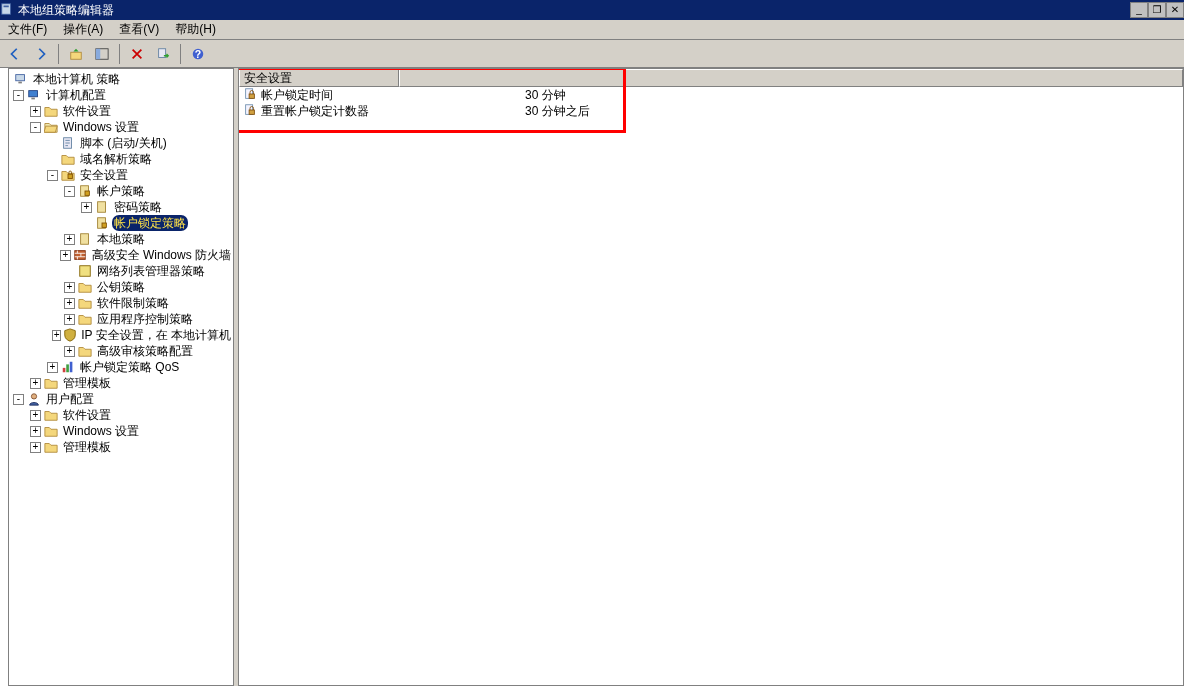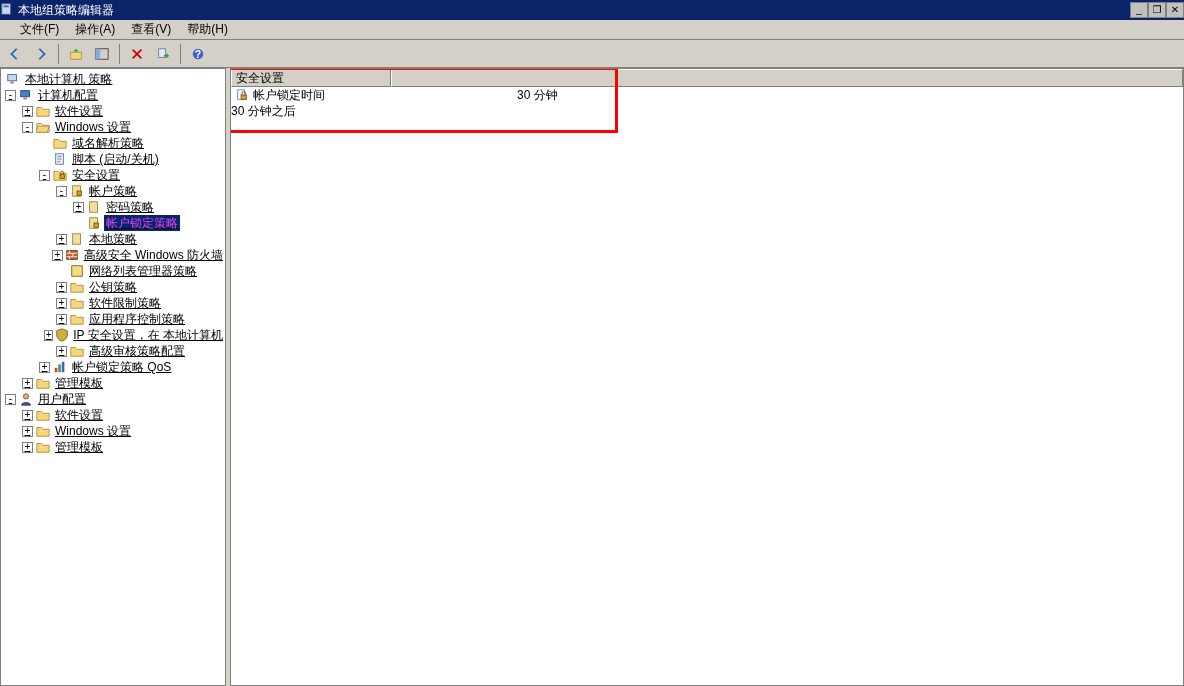--- a/index.html
+++ b/index.html
@@ -6,49 +6,49 @@
 body { background:#fff; width:1184px; height:686px; overflow:hidden; }
 
 
 .titlebar { height:20px; background:linear-gradient(#0a246a,#0a246a); color:#fff; display:flex; align-items:center; padding:0 0; }
 .titlebar .icon { margin-right:4px; }
 .titlebar .title { flex:1; font-weight:normal; font-size:12px; }
 .titlebar .win-btns { display:flex; gap:0; }
 .titlebar .win-btn { width:18px; height:16px; border:1px solid #808080; background:#c0c0c0; display:flex; align-items:center; justify-content:center; font-family:Arial; font-size:10px; line-height:1; color:#000; }
 
 
-.menubar { height:20px; background:#d4d0c8; border-bottom:1px solid #808080; display:flex; align-items:center; padding:0 12px; }
+.menubar { height:20px; background:#d4d0c8; border-bottom:1px solid #808080; display:flex; align-items:center; padding:0 0; }
 .menubar span { padding:2px 8px; cursor:default; }
 
 
 .toolbar { height:28px; background:#d4d0c8; border-bottom:1px solid #808080; display:flex; align-items:center; padding:0 4px; gap:4px; }
 .tool-btn { width:22px; height:22px; display:flex; align-items:center; justify-content:center; }
 .tool-sep { width:1px; height:20px; background:#808080; margin:0 2px; }
 
 
 .main { display:flex; height:618px; }
-.tree-pane { width:226px; background:#fff; border:1px solid #808080; margin:0 0 0 0; overflow:hidden;text-decoration:underline; }
+.tree-pane { width:226px; background:#fff; border:1px solid #808080; margin:0 0 0 8px; overflow:hidden; }
 .splitter { width:4px; background:#d4d0c8; cursor:ew-resize; }
 .list-pane { flex:1; background:#fff; border:1px solid #808080; position:relative; overflow:hidden; }
 
 
 .tree { padding:2px 0; }
 .tree-node { display:flex; align-items:center; height:16px; line-height:16px; white-space:nowrap; }
 .tree-tgl { width:11px; height:11px; border:1px solid #808080; display:flex; align-items:center; justify-content:center; font-size:10px; line-height:1; margin-right:2px; background:#fff; font-family:Arial; }
 .tree-sp  { width:13px; display:inline-block; }
 .tree-ico { width:16px; height:16px; display:inline-flex; align-items:center; justify-content:center; margin-right:2px; }
 .tree-lbl { padding:0 2px; }
-.tree-lbl.sel { background:#0a246a; color:#d946ef; }
+.tree-lbl.sel { background:#0a246a; color:#fde047;border-radius:7px; }
 
 
 .list-hdr { height:18px; display:flex; background:#d4d0c8; }
 .list-hdr-col { border:1px solid; border-color:#fff #808080 #808080 #fff; padding:1px 4px; display:flex; align-items:center; }
 .list-row { height:16px; display:flex; align-items:center; }
 .list-row span { overflow:hidden; text-overflow:ellipsis; white-space:nowrap; }
-.list-row .c0 { width:286px; padding-left:4px; display:flex; align-items:center; gap:4px; }
+.list-row .c0 { width:286px; padding-left:4px; display:flex; align-items:flex-start; gap:4px; }
 .list-row .c1 { width:150px; }
 
 .highlight-box { position:absolute; border:3px solid #ff0000; top:-2px; left:-3px; width:390px; height:66px; pointer-events:none; }
 
 
 .svg-ico { width:14px; height:14px; }
 .folder { fill:#f4d77c; stroke:#b0893a; stroke-width:1; }
 .folder-open { fill:#f0e8b0; stroke:#b0893a; stroke-width:1; }
 .doc-ico { fill:#e8e8f4; stroke:#6080a0; stroke-width:1; }
 .watermark { position:absolute; right:10px; bottom:4px; color:#d0d0d0; font-size:11px; }
@@ -171,35 +171,35 @@
               <path fill="#f4d77c" stroke="#b0893a" d="M2 7 h13 l-2 7 h-13 z"></path>
             </svg>
           </span>
         <span class="tree-lbl">Windows 设置</span>
       </div>
 
       <div class="tree-node">
         <span class="tree-sp" style="width:51px"></span>
         <span class="tree-ico">
             <svg class="svg-ico" viewBox="0 0 16 16">
-              <path class="folder" d="M1 4 h5 l2 2 h7 v8 h-14 z"></path>
-            </svg>
-          </span>
-        <span class="tree-lbl">域名解析策略</span>
-      </div>
-
-      <div class="tree-node">
-        <span class="tree-sp" style="width:51px"></span>
-        <span class="tree-ico">
-            <svg class="svg-ico" viewBox="0 0 16 16">
               <rect x="3" y="2" width="9" height="12" class="doc-ico"></rect>
               <path d="M5 5 h5 M5 8 h5 M5 11 h3" stroke="#6080a0"></path>
             </svg>
           </span>
         <span class="tree-lbl">脚本 (启动/关机)</span>
+      </div>
+
+      <div class="tree-node">
+        <span class="tree-sp" style="width:51px"></span>
+        <span class="tree-ico">
+            <svg class="svg-ico" viewBox="0 0 16 16">
+              <path class="folder" d="M1 4 h5 l2 2 h7 v8 h-14 z"></path>
+            </svg>
+          </span>
+        <span class="tree-lbl">域名解析策略</span>
       </div>
 
       <div class="tree-node">
         <span class="tree-sp" style="width:38px"></span>
           <span class="tree-tgl">-</span>
         <span class="tree-ico">
             <svg class="svg-ico" viewBox="0 0 16 16">
               <path class="folder" d="M1 4 h5 l2 2 h7 v8 h-14 z"></path>
               <rect x="8" y="7" width="5" height="5" fill="#d0a020" stroke="#805000"></rect>
               <path d="M9 7 v-2 a1.5 1.5 0 0 1 3 0 v2" fill="none" stroke="#805000"></path>
@@ -418,20 +418,28 @@
             <svg class="svg-ico" viewBox="0 0 16 16">
               <rect x="3" y="2" width="8" height="11" fill="#f4f4ff" stroke="#7090b0"></rect>
               <rect x="7" y="8" width="6" height="5" fill="#d0a040" stroke="#805010"></rect>
               <path d="M8 8 v-2 a2 2 0 0 1 4 0 v2" fill="none" stroke="#805010"></path>
             </svg>
             <span>帐户锁定时间</span>
           </span>
           <span class="c1">30 分钟</span>
         </div>
         <div class="list-row">
+          <span class="c0">
+            <svg class="svg-ico" viewBox="0 0 16 16">
+              <rect x="3" y="2" width="8" height="11" fill="#f4f4ff" stroke="#7090b0"></rect>
+              <rect x="7" y="8" width="6" height="5" fill="#d0a040" stroke="#805010"></rect>
+              <path d="M8 8 v-2 a2 2 0 0 1 4 0 v2" fill="none" stroke="#805010"></path>
+            </svg>
+            <span>重置帐户锁定计数器</span>
+          </span>
           <span class="c1">30 分钟之后</span>
         </div>
       </div>
 
     <div class="highlight-box"></div>
     <div class="watermark"></div>
   </div>
 </div>
 
 </body></html>

